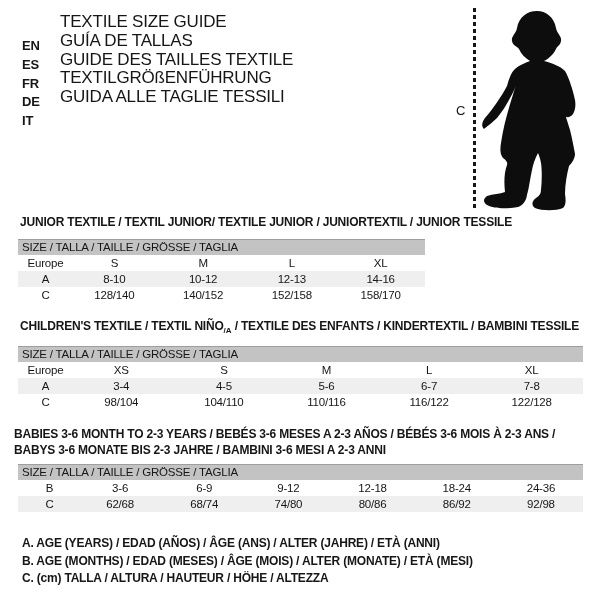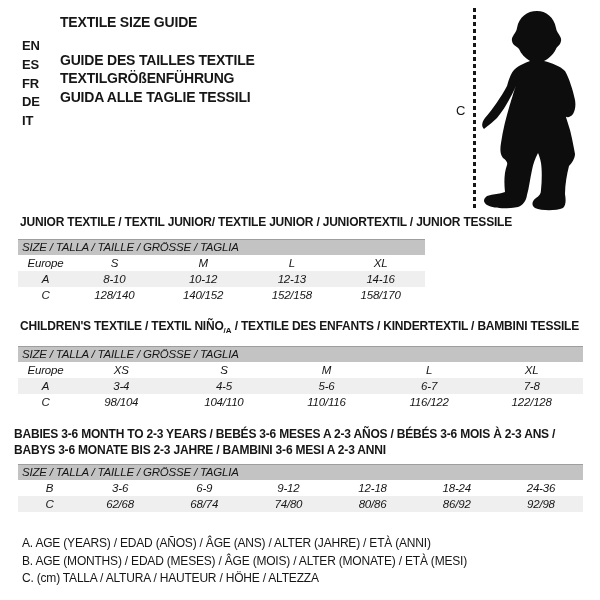--- a/index.html
+++ b/index.html
@@ -7,72 +7,73 @@
     position:relative; width:600px; height:600px; background:#fff;
     font-family:"Liberation Sans","DejaVu Sans",sans-serif;
     color:var(--text,#161616); overflow:hidden;
     letter-spacing:-0.2px;
   }
 
   
   .langs { position:absolute; left:22px; top:13px; }
   .lang-row { display:flex; height:18.7px; align-items:center; }
   .lang-code { width:38px; font-weight:700; font-size:13px;margin-top:47px; }
-  .lang-label { font-weight:700; font-size:14px; white-space:nowrap; }
+  .lang-label { font-weight:400; font-size:17px; white-space:nowrap; }
 
   
   .dash-line {
     position:absolute; left:473px; top:8px; width:2.5px; height:200px;
     background:repeating-linear-gradient(to bottom, var(--text,#161616) 0 4px, transparent 4px 7px);
   }
   .height-c { position:absolute; left:456px; top:103px; font-size:13px; font-weight:500; }
   .baby { position:absolute; left:480px; top:2px; width:120px; height:216px; }
 
   
   .sec-title { position:absolute; font-weight:700; font-size:12px; white-space:nowrap; }
   .t-junior   { left:20px; top:215px; }
   .t-children { left:20px; top:319px; }
   .t-babies   { left:14px; top:426px; line-height:16px; }
   sub.subsz { font-size:8px; letter-spacing:0; }
 
   
-  .size-table { position:absolute;font-style:italic; }
+  .size-table { position:absolute; }
   .st-j { left:18px; top:239px; width:407px; }
   .st-c { left:18px; top:346px; width:565px; }
   .st-b { left:18px; top:464px; width:565px; }
   .bar {
     height:16px; background:var(--header-bar,#c3c3c3);
     border-top:1px solid #9e9e9e; box-sizing:border-box;
     font-size:11.5px; line-height:15px; padding-left:4px;
     white-space:nowrap; overflow:hidden;
   }
   .trow { display:grid; height:16px; align-items:center; }
   .cols4 { grid-template-columns:52px repeat(4,1fr); }
   .cols5 { grid-template-columns:52px repeat(5,1fr); }
   .cols6 { grid-template-columns:60px repeat(6,1fr); }
   .alt { background:var(--alt-row,#efefef); }
   .cell { text-align:center; font-size:11.5px; }
   .lbl  { text-align:center; padding-left:3px; }
 
   
   .legend { position:absolute; left:22px; top:535px; }
-  .legend-line { font-weight:400; font-size:12px; line-height:17.5px; white-space:nowrap; }
+  .legend-line { font-weight:700; font-size:12px; line-height:17.5px; white-space:nowrap; }
 </style>
 </head>
 <body>
 
 <div class="canvas">
 
   <div class="langs">
     <div class="lang-row">
       <span class="lang-code">EN</span>
       <span class="lang-label">TEXTILE SIZE GUIDE</span>
     </div>
     <div class="lang-row">
       <span class="lang-code">ES</span>
+      <span class="lang-label">GUÍA DE TALLAS</span>
     </div>
     <div class="lang-row">
       <span class="lang-code">FR</span>
       <span class="lang-label">GUIDE DES TAILLES TEXTILE</span>
     </div>
     <div class="lang-row">
       <span class="lang-code">DE</span>
       <span class="lang-label">TEXTILGRÖßENFÜHRUNG</span>
     </div>
     <div class="lang-row">

